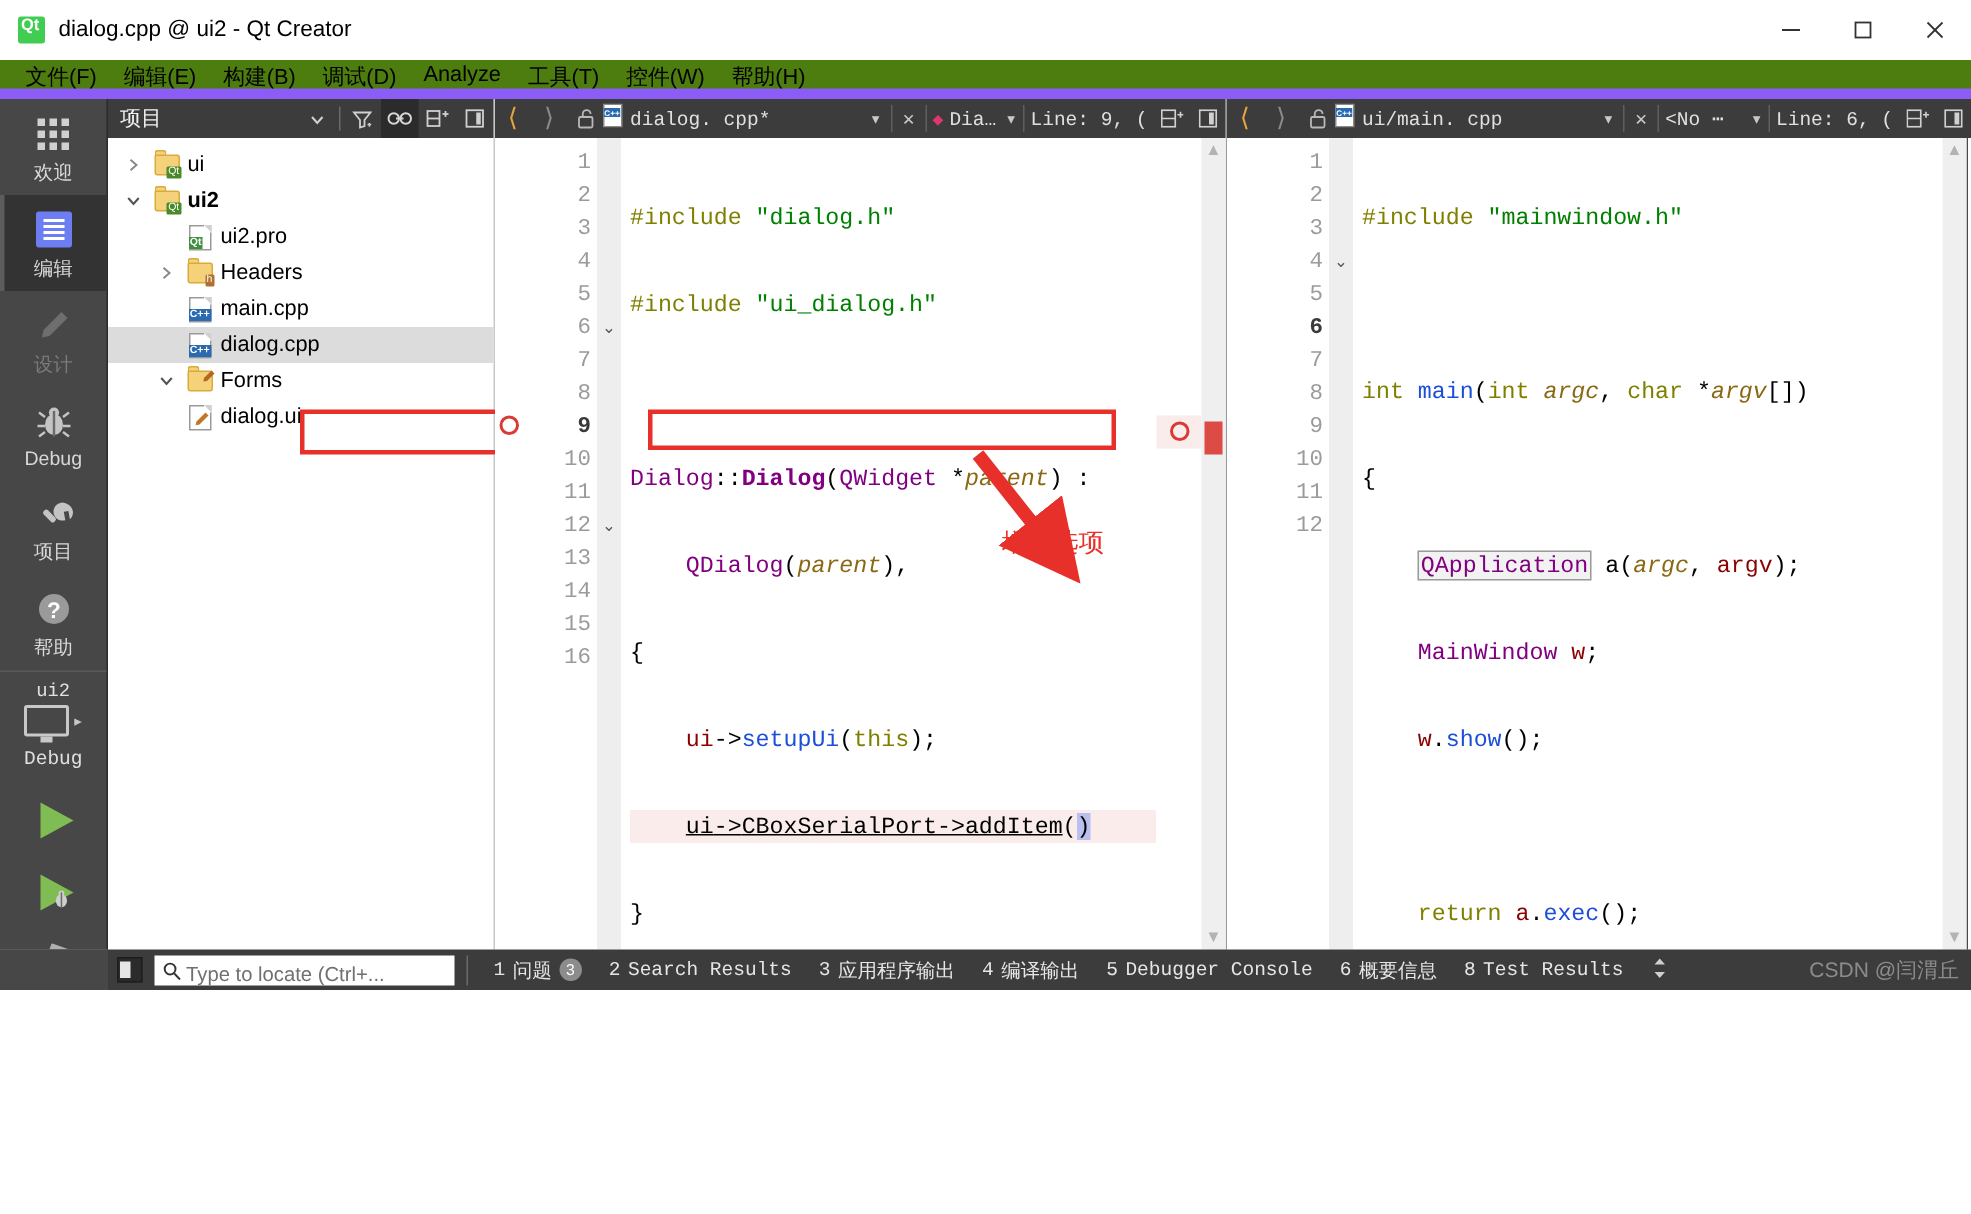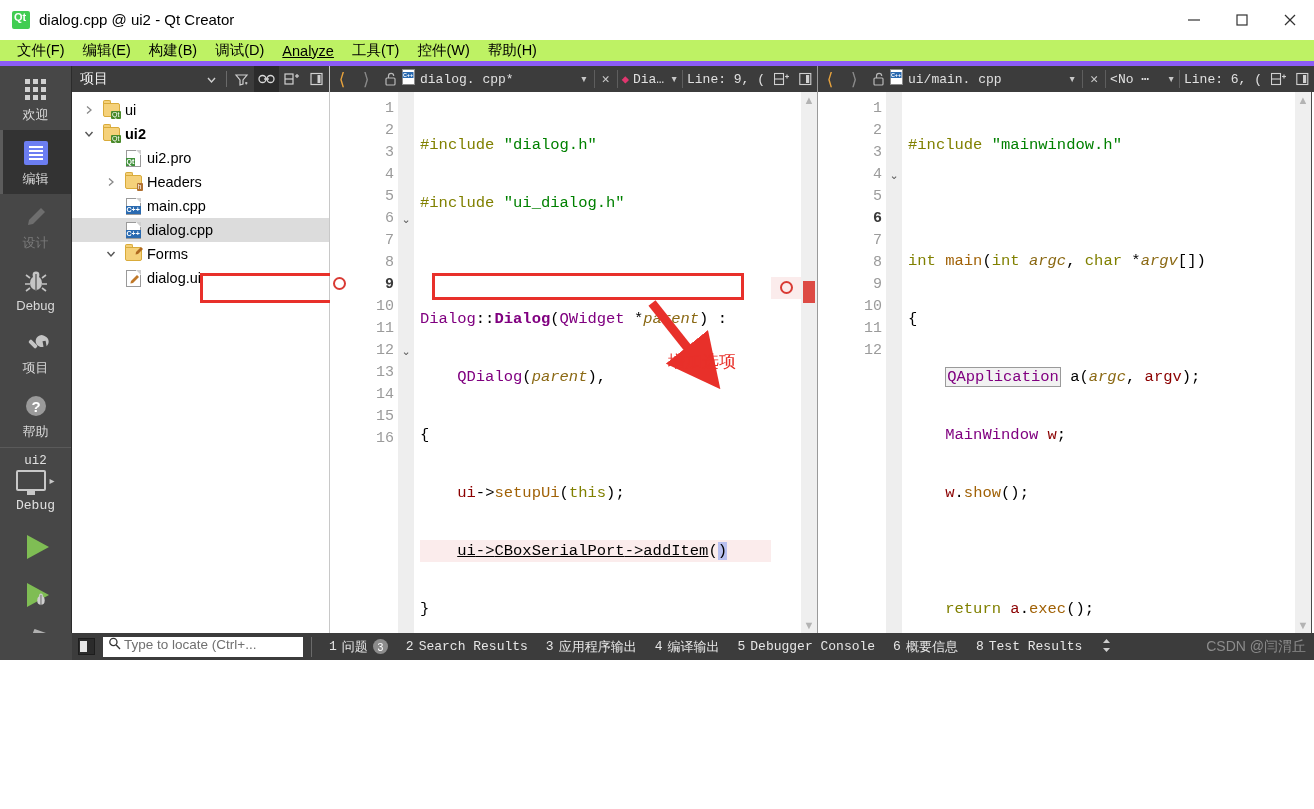--- a/index.html
+++ b/index.html
@@ -57,34 +57,33 @@
     width: 48px; height: 40px;
     display: flex; align-items: center; justify-content: center;
     color: #333;
   }
   .win-btn svg { display: block; }
 
   
   .menubar {
     height: 26px;
     flex: 0 0 26px;
-    background: #bef264;
+    background: #4d7c0f;
     display: flex;
-    align-items: center;
     padding-left: 8px;
-    border-bottom: 5px solid #8b5cf6;
+    border-bottom: 7px solid #8b5cf6;
   }
   .menu-item {
     font-size: 14.5px;
     color: #000;
     padding: 2px 9px;
     white-space: nowrap;
     font-family: "Liberation Sans", sans-serif;
   }
-  .menu-item .uline { text-decoration: underline; }
+  .menu-item .uline { }
 
   
   .bodyrow {
     flex: 1 1 auto;
     display: flex;
     min-height: 0;
   }
 
   
   .modebar {
@@ -271,21 +270,21 @@
   .cl { height: 22px; line-height: 22px; }
   .cl.hl { background: #fbecec; }
 
   
   .k-pre   { color: #808000; text-align: right; }       
   .k-str   { color: #008000; }
   .k-type  { color: #800080; }
   .k-typeb { color: #800080; font-weight: bold; }
   .k-typei { color: #0e6b6b; font-weight: bold; font-style: italic; }
   .k-kw    { color: #808000; }
-  .k-fn    { color: #a16207; }
+  .k-fn    { color: #1d4ed8; }
   .k-var   { color: #8b0000; }
   .k-parm  { color: #8b6914; font-style: italic; }
   .k-plain { color: #000000; }
   .k-field { color: #000000; text-decoration: underline; }
   .k-sel   { background: #b9c0f0; }
   .k-box   { border: 1px solid #9a9a9a; background:#f2f2f2; padding: 0 1px; }
 
   .bp-marker {
     position: absolute;
     width: 13px; height: 13px;
@@ -338,21 +337,21 @@
   .sb-leftpad { width: 72px; flex: 0 0 72px; background:#474747; height:27px; }
   .sb-toggle {
     width: 17px; height: 17px; margin-left: 6px;
     background: #2b2b2b; border: 1px solid #1d1d1d;
     display:flex; align-items:center; justify-content:center;
   }
   .sb-toggle i { display:block; width:7px; height:11px; background:#e6e6e6; margin-right:6px;}
   .sb-locate {
     margin-left: 8px; width: 200px; height: 20px;
     background: #ffffff; color: #707070;
-    display: flex; align-items: flex-start;
+    display: flex; align-items: flex-end;
     font-size: 13.5px;
     font-family: "Liberation Sans", sans-serif;
     padding-left: 3px;
   }
   .sb-locate .mag { margin: 0 3px 0 2px; color:#3a3a3a; }
   .sb-vsep { width: 1px; height: 20px; background: #6a6a6a; margin: 0 8px; }
   .sb-tab { display:flex; align-items:center; gap:5px; padding: 0 9px; white-space:nowrap; }
   .sb-num { color: #e6e6e6; }
   .sb-badge {
     background: #8c8c8c; color: #fff; border-radius: 50%;

